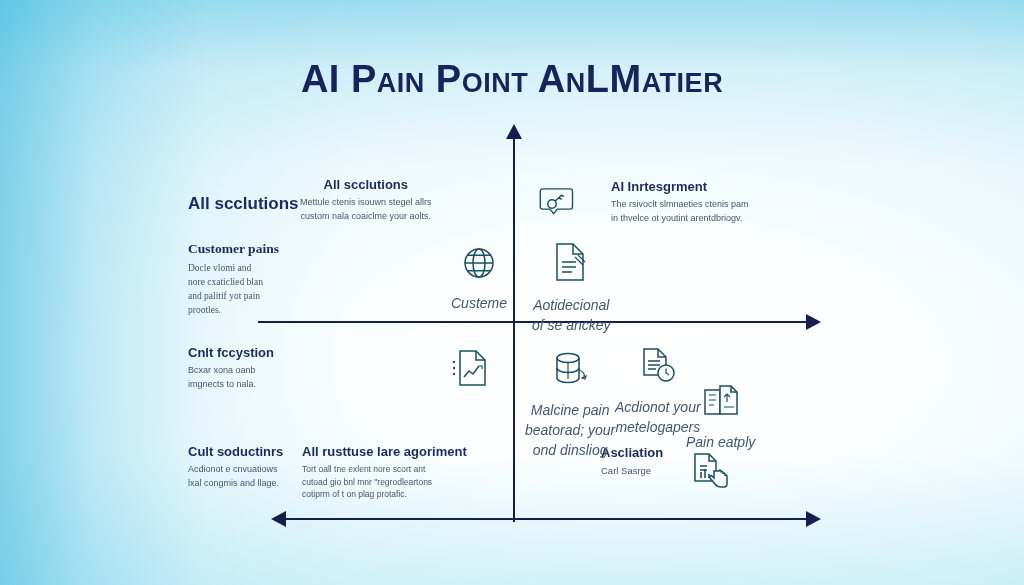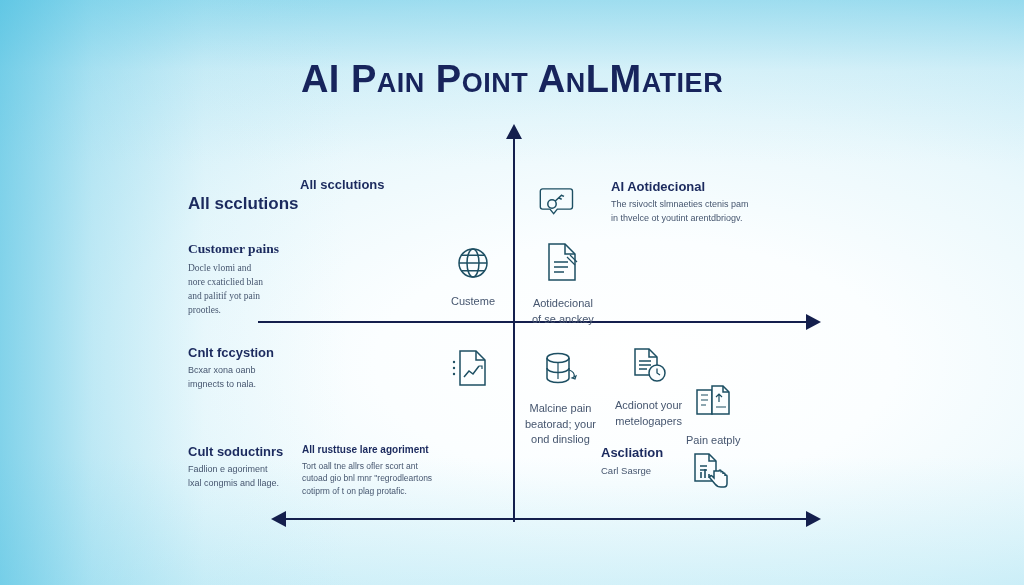--- a/index.html
+++ b/index.html
@@ -70,32 +70,33 @@
 
   .b-cnlt{left:188px;top:345px;}
   .b-cnlt .hd{font-size:13px;}
   .b-cnlt .bd{font-size:9px;}
 
   .b-cult{left:188px;top:444px;}
   .b-cult .hd{font-size:13px;}
   .b-cult .bd{font-size:9px;}
 
   .b-allrust{left:302px;top:444px;}
-  .b-allrust .hd{font-size:10px;}
+  .b-allrust .hd{font-size:13px;}
   .b-allrust .bd{font-size:8.5px;}
 
   .b-ascl{left:601px;top:445px;}
   .b-ascl .hd{font-size:13px;}
   .b-ascl .bd{font-size:9.5px;}
 
   
   .ico-grp{position:absolute;text-align:center;}
   .ico-grp .cap{
-    color:#46566f;line-height:1.42;margin-top:7px;font-size:11px;
+    color:#46566f;line-height:1.42;margin-top:7px;font-size:14px;
     filter:blur(.34px);
+    font-style:italic;
   }
   .ico-grp .cap div{white-space:nowrap;}
   .ico{display:inline-block;color:#1d4f63;filter:blur(.18px);}
   .ico svg{display:block;}
 
   .g-chat{left:537px;top:181px;}
   .g-globe{left:451px;top:243px;}
   .g-doc1{left:532px;top:239px;}
   .g-chart{left:448px;top:346px;}
   .g-db{left:525px;top:348px;}
@@ -117,24 +118,28 @@
   <div class="axis b-axis"></div>
   <div class="arrow arrow-right2"></div>
   <div class="arrow arrow-left2"></div>
 
   <div class="blk b-allsol">
     <div class="hd">All scclutions</div>
   </div>
 
   <div class="blk b-allreq">
     <div class="hd">All scclutions</div>
+    <div class="bd">
+      <div>Mettule ctenis isouwn stegel allrs</div>
+      <div>custom nala coaiclme your aolts.</div>
+    </div>
   </div>
 
   <div class="blk b-aiint">
-    <div class="hd">AI Aotidecional</div>
+    <div class="hd">AI Inrtesgrment</div>
     <div class="bd">
       <div>The rsivoclt slmnaeties ctenis pam</div>
       <div>in thvelce ot youtint arentdbriogv.</div>
     </div>
   </div>
 
   <div class="blk b-cust">
     <div class="hd">Customer pains</div>
     <div class="bd">
       <div>Docle vlomi and</div>
@@ -148,29 +153,29 @@
     <div class="hd">Cnlt fccystion</div>
     <div class="bd">
       <div>Bcxar xona oanb</div>
       <div>imgnects to nala.</div>
     </div>
   </div>
 
   <div class="blk b-cult">
     <div class="hd">Cult soductinrs</div>
     <div class="bd">
-      <div>Fadlion e agoriment</div>
+      <div>Acdionot e cnvuatiows</div>
       <div>lxal congmis and llage.</div>
     </div>
   </div>
 
   <div class="blk b-allrust">
     <div class="hd">All rusttuse lare agoriment</div>
     <div class="bd">
-      <div>Tort oall tne allrs ofler scort ant</div>
+      <div>Tort oall tne exlent nore scort ant</div>
       <div>cutoad gio bnl mnr "regrodleartons</div>
       <div>cotiprm of t on plag protafic.</div>
     </div>
   </div>
 
   <div class="blk b-ascl">
     <div class="hd">Ascliation</div>
     <div class="bd">
       <div>Carl Sasrge</div>
     </div>

